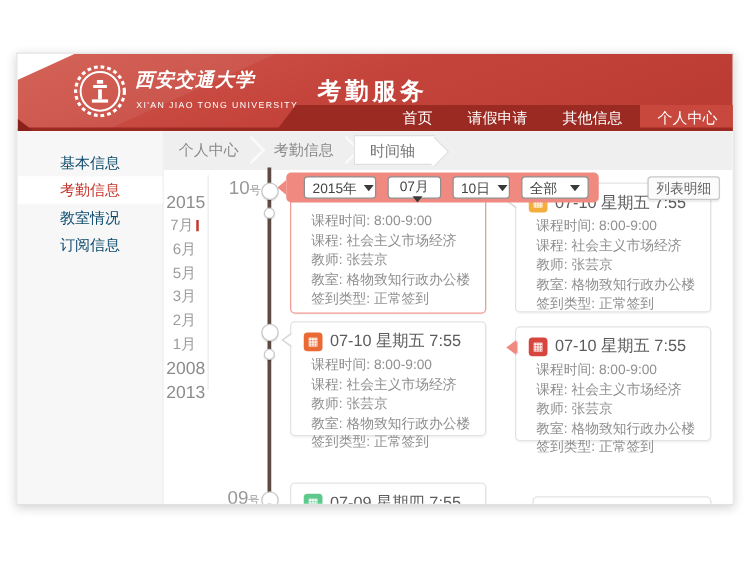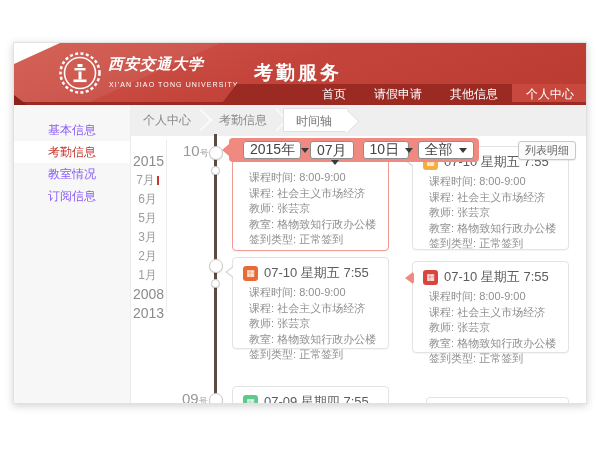--- a/index.html
+++ b/index.html
@@ -36,21 +36,21 @@
                background:#9b2a23; clip-path:polygon(16px 0, 100% 0, 100% 100%, 0 100%);
                display:flex; align-items:flex-end; justify-content:flex-end; }
   .nav-item { color:#fff; font-size:12px; height:21px; line-height:20px; padding:0 14px; cursor:pointer; white-space:nowrap; }
   .nav-item.active { position:relative; bottom:-3px; height:26px; line-height:25px;
                      background:#c9483e; border-radius:2px 2px 0 0; padding:0 14px; }
 
   
   .content { position:absolute; left:0; top:62px; width:574px; height:300px; display:flex; }
 
   .sidebar { width:117px; height:100%; background:#f7f7f7; border-right:1px solid #ececec; padding-top:14px; }
-  .side-item { height:22px; line-height:22px; text-align:center; font-size:12px; color:#8b5cf6; cursor:pointer; }
+  .side-item { height:22px; line-height:22px; text-align:center; font-size:12px; color:#0c4a6e; cursor:pointer; }
   .side-item.active { background:#ffffff; color:#c5372e; }
 
   .main { position:relative; flex:1; height:100%; background:#fff; }
 
   
   .crumbbar { position:absolute; left:0; top:0; width:100%; height:31px; background:#efefef; }
   .crumb { position:relative; float:left; height:24px; line-height:24px; margin-top:3px;
            padding:0 16px 0 12px; font-size:12px; color:#8a8a8a; cursor:pointer; }
   .crumb::after { content:""; position:absolute; right:-2px; top:4px; width:14px; height:14px;
            border-top:2px solid #fafafa; border-right:2px solid #fafafa; transform:rotate(45deg); }
@@ -72,21 +72,21 @@
   .node.small { width:9px;  height:9px;  left:80px; }
   .daylabel { position:absolute; color:#999; font-size:15px; white-space:nowrap; }
   .daylabel .suf { font-size:9px; }
 
   
   .filterbar { position:absolute; left:98px; top:33px; width:250px; height:24px; background:#f08a81;
                border-radius:4px; display:flex; align-items:center; gap:9px; padding:0 8px 0 14px; }
   .filterbar::before { content:""; position:absolute; left:-7px; top:6px; width:0; height:0;
                border-top:6px solid transparent; border-bottom:6px solid transparent; border-right:7px solid #f08a81; }
   .fselect { height:18px; background:#fff; border:1px solid #8f8f8f; border-radius:3px;
-             font-size:14px; color:#444; display:flex; align-items:center; justify-content:space-between;
+             font-size:11px; color:#444; display:flex; align-items:center; justify-content:space-between;
              padding:0 6px; cursor:pointer; white-space:nowrap; }
   .fselect .caret { width:0; height:0; border-left:4px solid transparent; border-right:4px solid transparent;
              border-top:5px solid #3a3a3a; margin-left:6px; }
   .fs-year{ width:58px; } .fs-month{ width:44px;flex-direction:column; } .fs-day{ width:46px; } .fs-type{ width:56px; }
 
   .list-btn { position:absolute; left:387px; top:36px; width:58px; height:19px; background:#fbfbfb;
               border:1px solid #c8c8c8; border-radius:3px; font-size:11px; color:#666;
               display:flex; align-items:center; justify-content:center; cursor:pointer;
               box-shadow:0 1px 1px rgba(0,0,0,.08); white-space:nowrap; }
 

